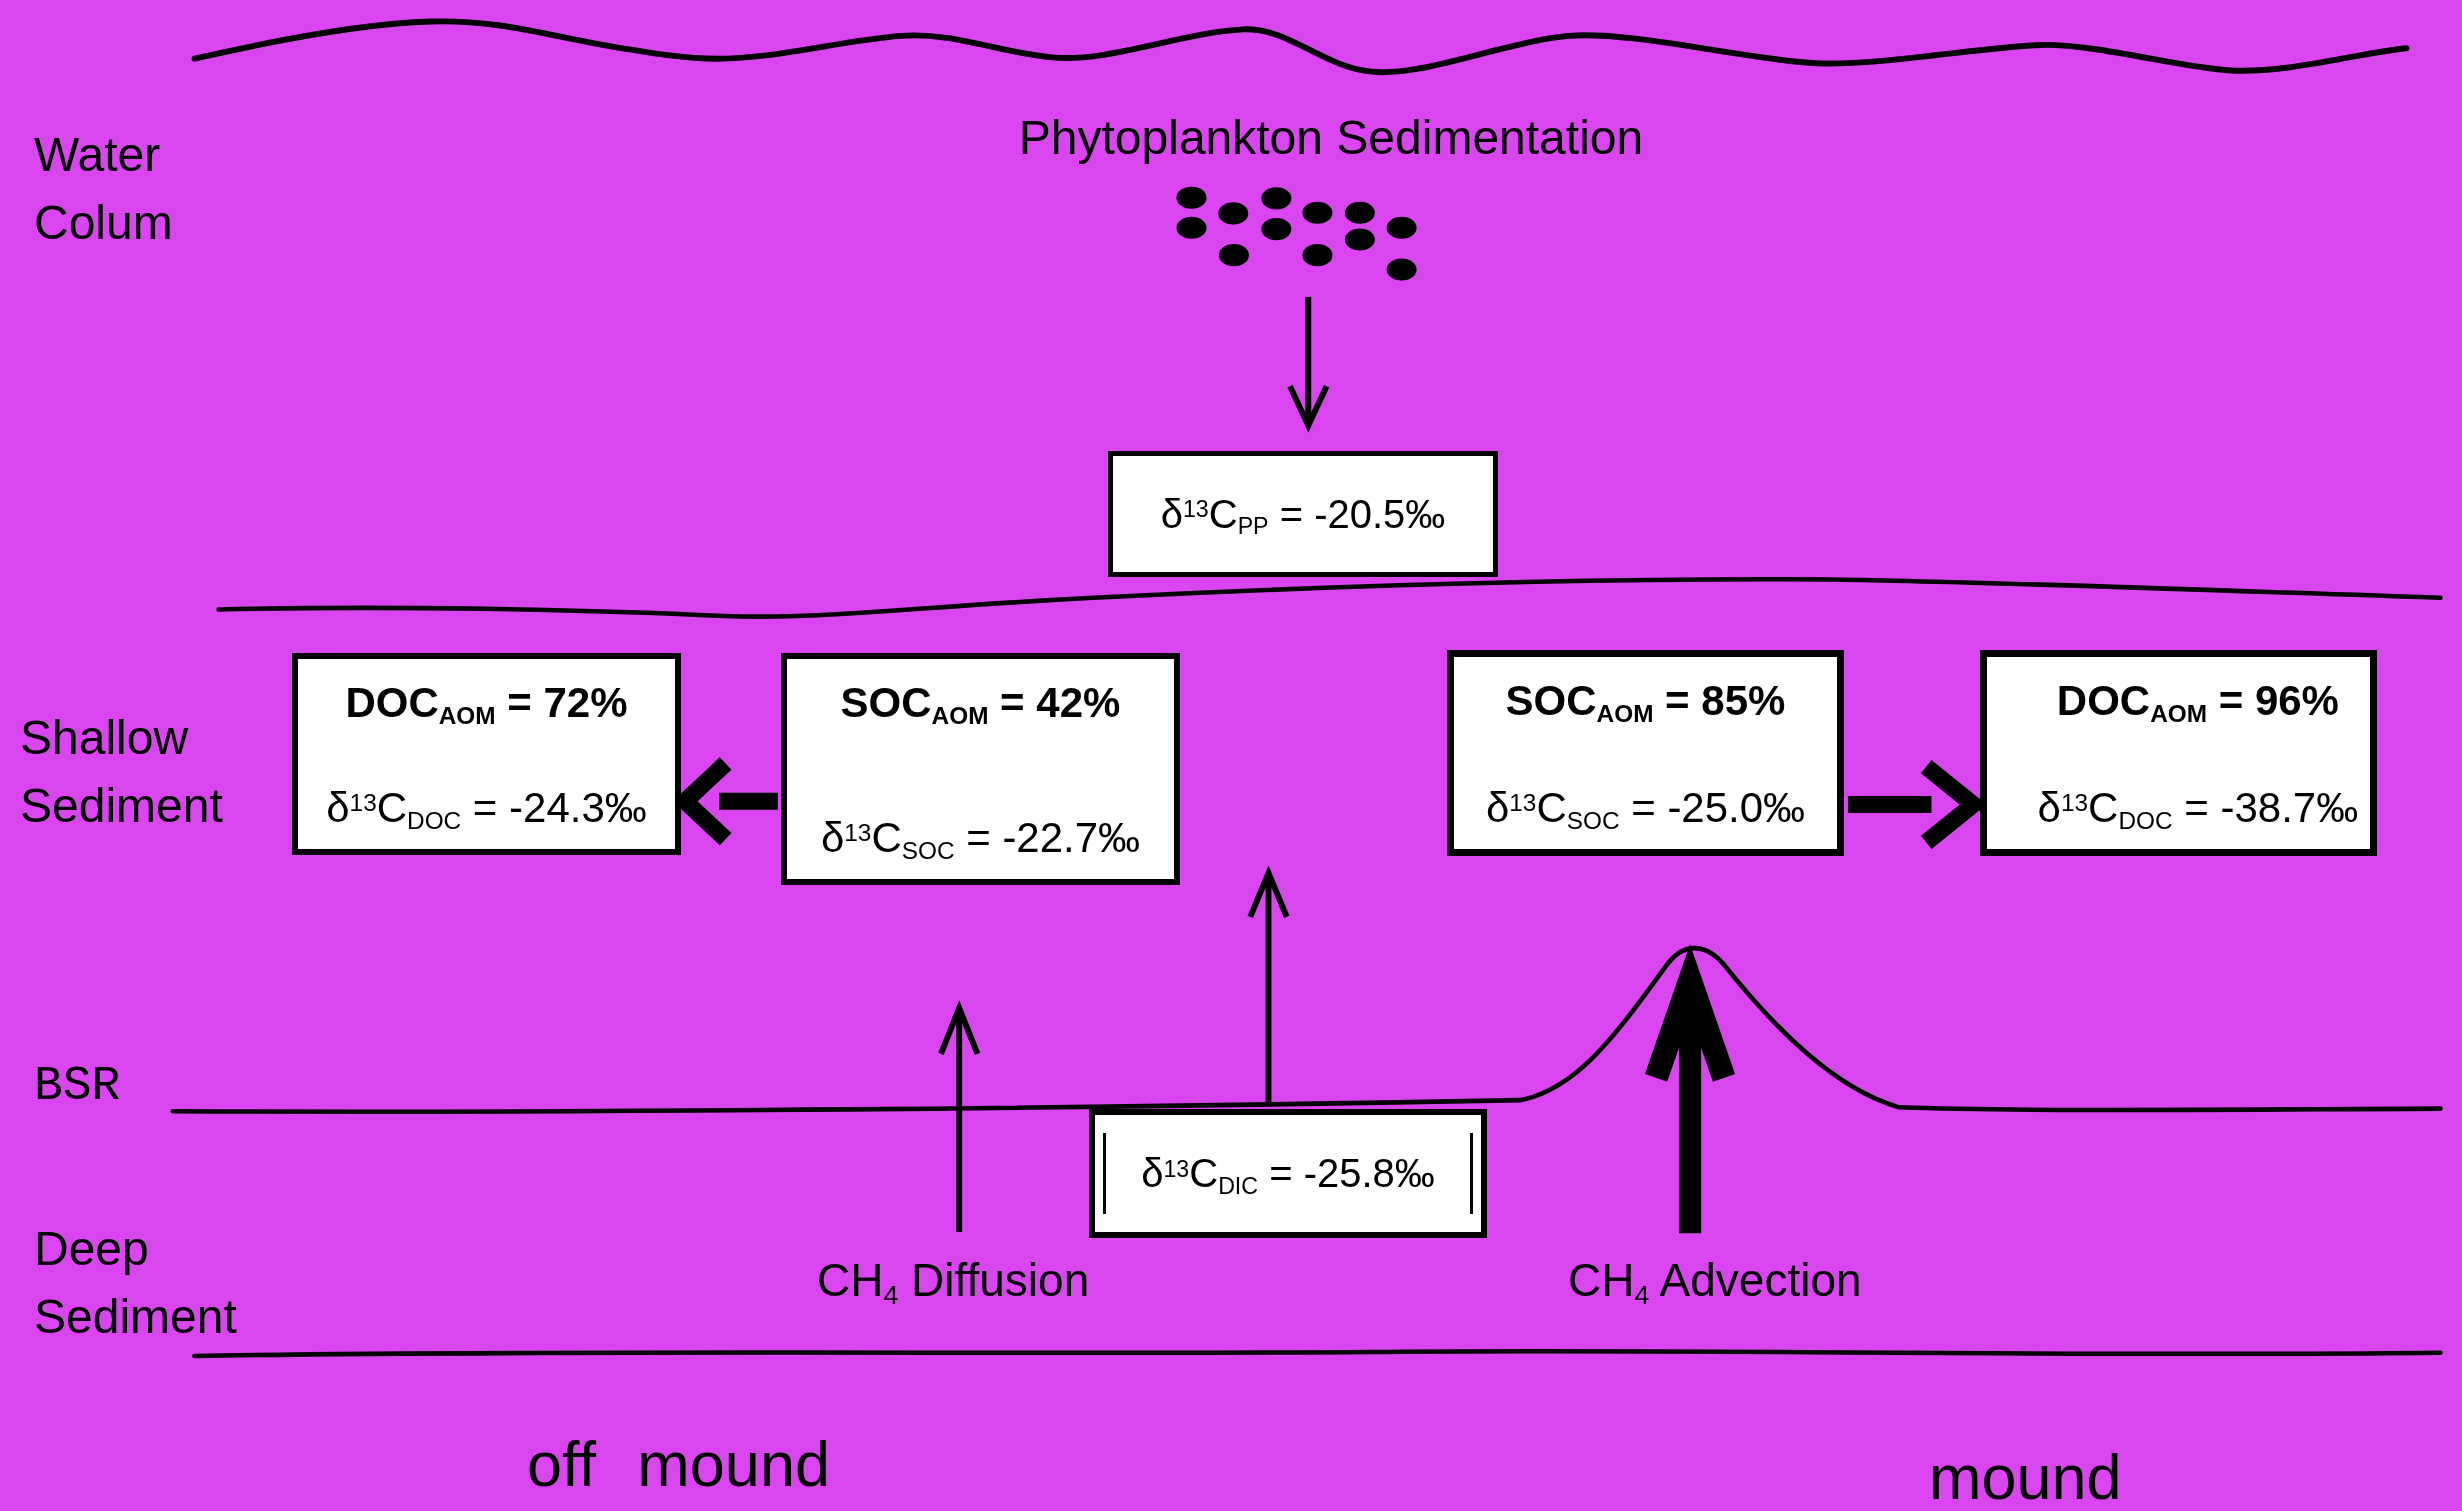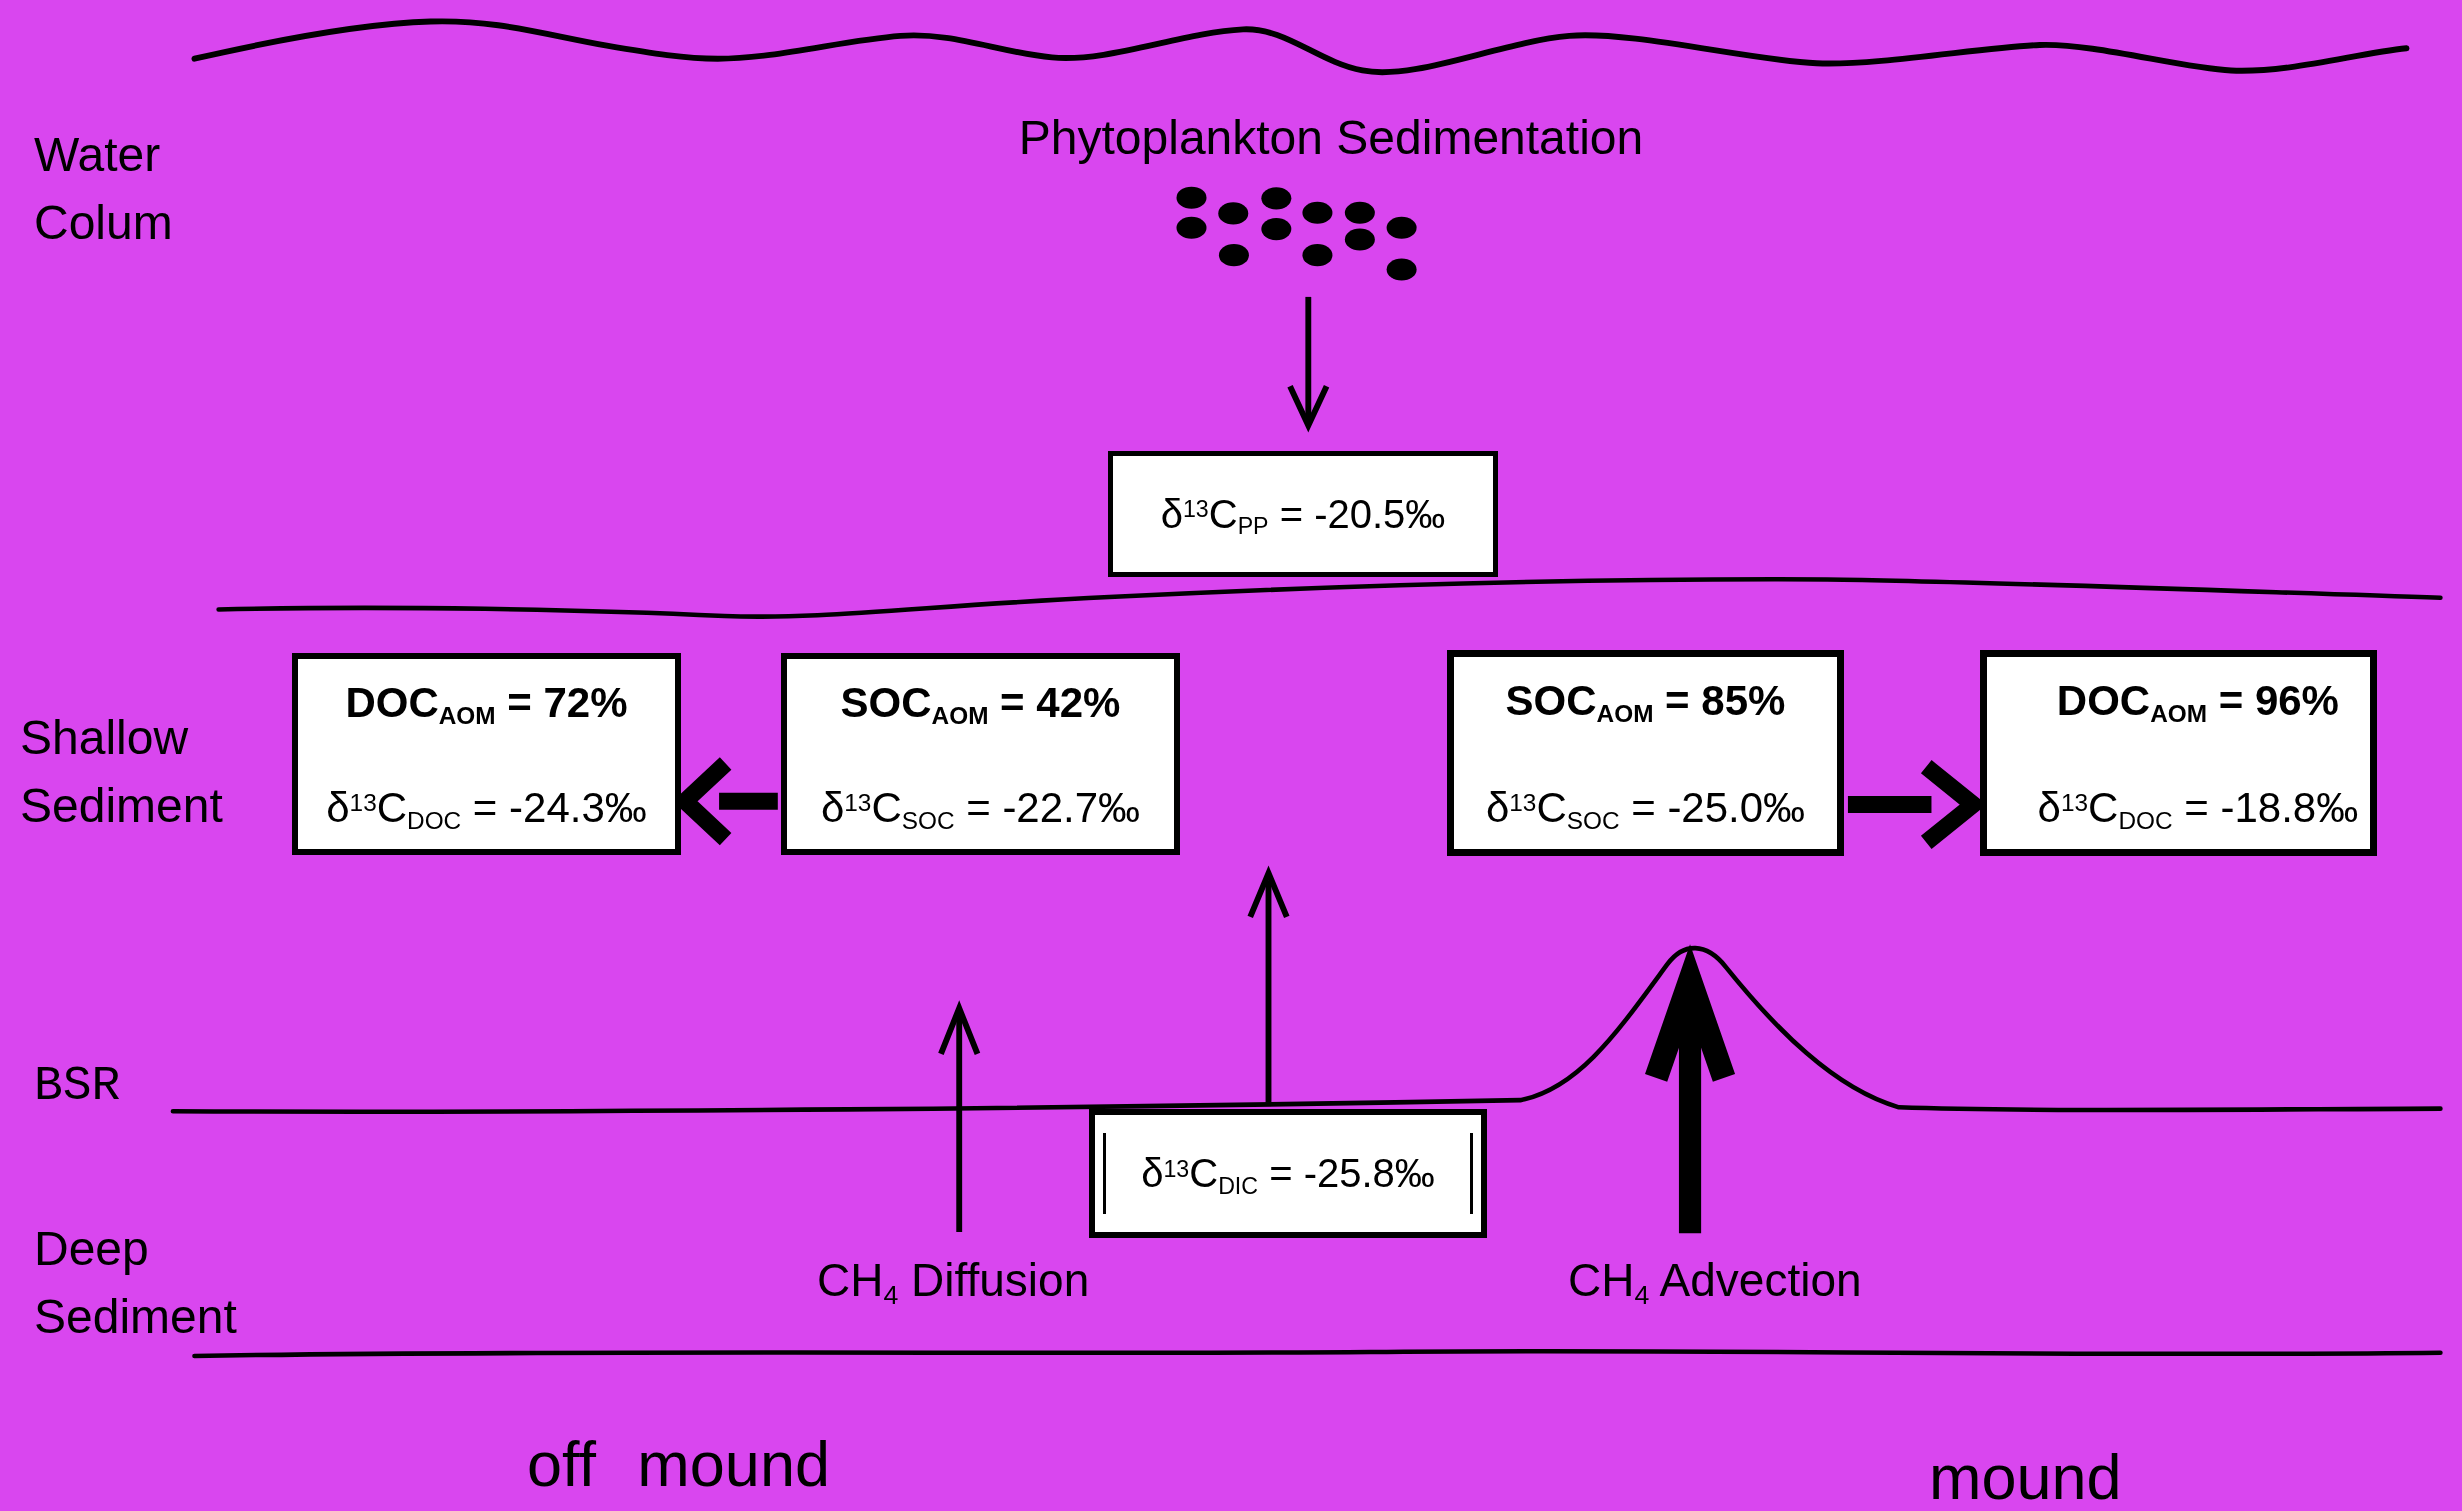--- a/index.html
+++ b/index.html
@@ -134,33 +134,33 @@
 
   <div class="sbox" style="left:1108px;top:451px;width:390px;height:126px;">
     <span class="formula"><span>δ</span><span class="sup">13</span><span>C</span><span class="sub">PP</span><span> = -20.5‰</span></span>
   </div>
 
   <div class="vbox" style="left:292px;top:653px;width:389px;height:202px;">
     <span class="line1"><span>DOC</span><span class="sub">AOM</span><span> = 72%</span></span>
     <span class="formula"><span>δ</span><span class="sup">13</span><span>C</span><span class="sub">DOC</span><span> = -24.3‰</span></span>
   </div>
 
-  <div class="vbox" style="left:781px;top:653px;width:399px;height:202px;">
+  <div class="vbox" style="left:781px;top:653px;width:399px;height:232px;">
     <span class="line1"><span>SOC</span><span class="sub">AOM</span><span> = 42%</span></span>
     <span class="formula"><span>δ</span><span class="sup">13</span><span>C</span><span class="sub">SOC</span><span> = -22.7‰</span></span>
   </div>
 
   <div class="vbox" style="left:1447px;top:650px;width:397px;height:206px;border-width:7.8px;">
     <span class="line1"><span>SOC</span><span class="sub">AOM</span><span> = 85%</span></span>
     <span class="formula"><span>δ</span><span class="sup">13</span><span>C</span><span class="sub">SOC</span><span> = -25.0‰</span></span>
   </div>
 
   <div class="vbox" style="left:1980px;top:650px;width:397px;height:206px;border-width:7.8px;padding-left:44px;">
     <span class="line1"><span>DOC</span><span class="sub">AOM</span><span> = 96%</span></span>
-    <span class="formula"><span>δ</span><span class="sup">13</span><span>C</span><span class="sub">DOC</span><span> = -18.8‰</span></span>
+    <span class="formula"><span>δ</span><span class="sup">13</span><span>C</span><span class="sub">DOC</span><span> = -38.7‰</span></span>
   </div>
 
   <div class="sbox" style="left:1089px;top:1109px;width:398px;height:129px;border-width:6.5px;">
     <span class="bracket l"></span>
     <span class="bracket r"></span>
     <span class="formula"><span>δ</span><span class="sup">13</span><span>C</span><span class="sub">DIC</span><span> = -25.8‰</span></span>
   </div>
 
   <div class="label flux-label" style="left:817px;top:1248px;">
     <span>CH</span><span class="sub">4</span><span> Diffusion</span>

